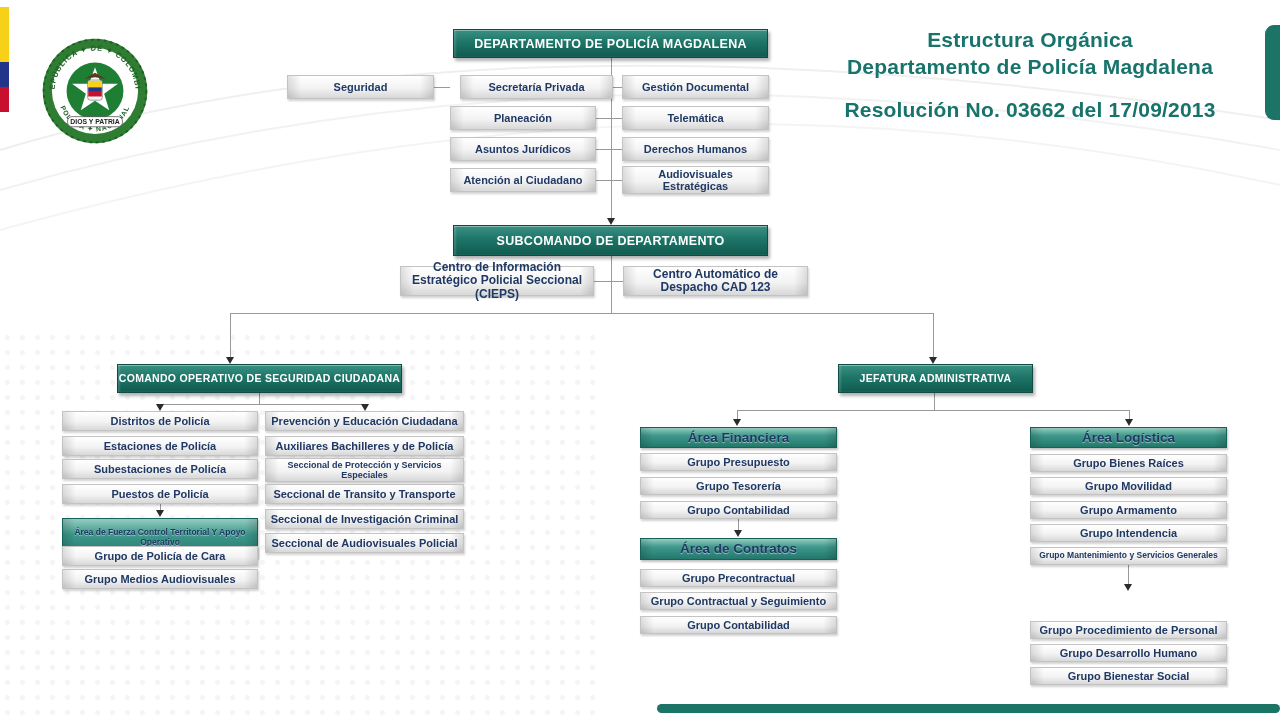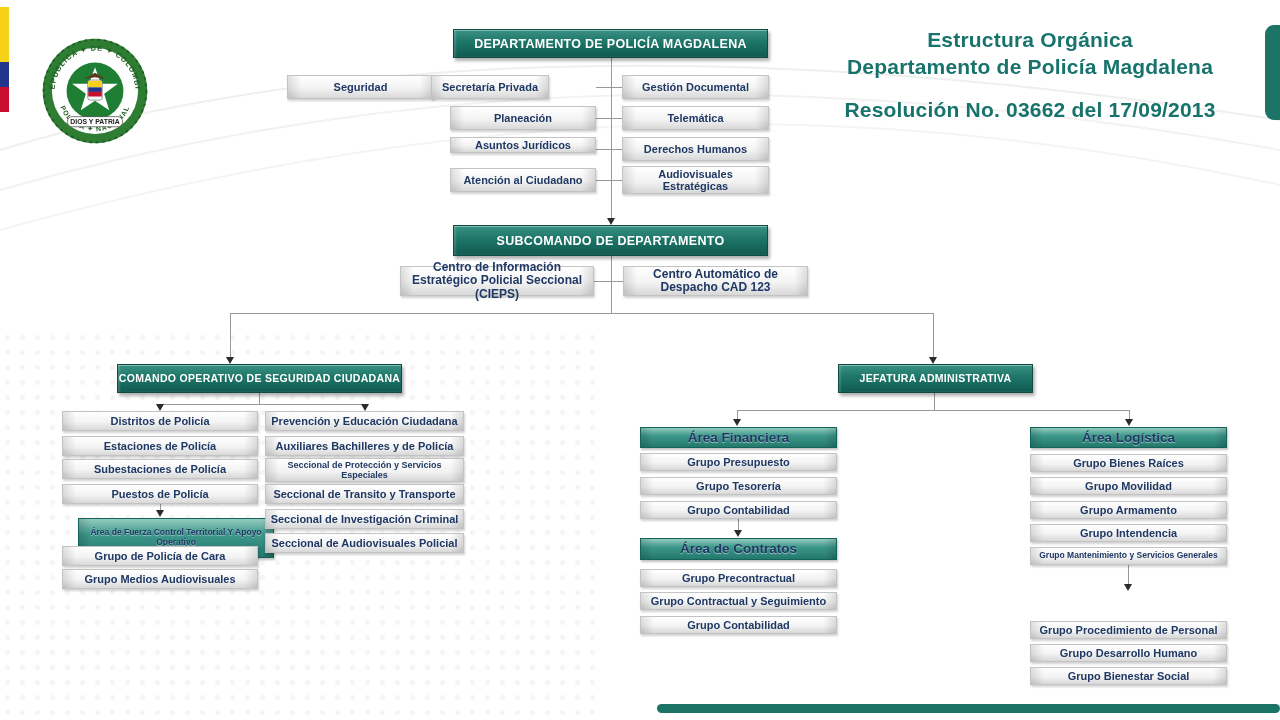--- a/index.html
+++ b/index.html
@@ -137,41 +137,41 @@
   <div class="arr" style="left:1125px;top:419px"></div>
   <div class="vline" style="left:738px;top:519px;height:12px"></div>
   <div class="arr" style="left:734px;top:530px"></div>
   <div class="vline" style="left:1128px;top:565px;height:20px"></div>
   <div class="arr" style="left:1124px;top:584px"></div>
 
   <div class="tbox" style="left:453px;top:29px;width:315px;height:29px">DEPARTAMENTO DE POLICÍA MAGDALENA</div>
 
   <div class="gbox" style="left:287px;top:75px;width:147px;height:24px">Seguridad</div>
 
-  <div class="gbox" style="left:431px;top:75px;width:118px;height:24px">Secretaría Privada</div>
+  <div class="gbox" style="left:460px;top:75px;width:153px;height:24px">Secretaría Privada</div>
   <div class="gbox" style="left:450px;top:106px;width:146px;height:24px">Planeación</div>
-  <div class="gbox" style="left:450px;top:137px;width:146px;height:16px">Asuntos Jurídicos</div>
+  <div class="gbox" style="left:450px;top:137px;width:146px;height:24px">Asuntos Jurídicos</div>
   <div class="gbox" style="left:450px;top:168px;width:146px;height:24px">Atención al Ciudadano</div>
 
   <div class="gbox" style="left:622px;top:75px;width:147px;height:24px">Gestión Documental</div>
   <div class="gbox" style="left:622px;top:106px;width:147px;height:24px">Telemática</div>
   <div class="gbox" style="left:622px;top:137px;width:147px;height:24px">Derechos Humanos</div>
   <div class="gbox" style="left:622px;top:166px;width:147px;height:28px;padding:0 14px">Audiovisuales Estratégicas</div>
 
   <div class="tbox" style="left:453px;top:225px;width:315px;height:31px">SUBCOMANDO DE DEPARTAMENTO</div>
   <div class="gbox f95" style="left:400px;top:266px;width:194px;height:30px;padding:0 8px">Centro de Información Estratégico Policial Seccional (CIEPS)</div>
   <div class="gbox f95" style="left:623px;top:266px;width:185px;height:30px;padding:0 16px">Centro Automático de Despacho CAD 123</div>
 
   <div class="tbox f105" style="left:117px;top:364px;width:285px;height:29px">COMANDO OPERATIVO DE SEGURIDAD CIUDADANA</div>
 
   <div class="gbox" style="left:62px;top:411px;width:196px;height:20px">Distritos de Policía</div>
   <div class="gbox" style="left:62px;top:436px;width:196px;height:20px">Estaciones de Policía</div>
   <div class="gbox" style="left:62px;top:459px;width:196px;height:20px">Subestaciones de Policía</div>
   <div class="gbox" style="left:62px;top:484px;width:196px;height:20px">Puestos de Policía</div>
-  <div class="abox f85" style="left:78px;top:518px;width:196px;height:40px;padding:0 1px">Área de Fuerza Control Territorial Y Apoyo Operativo</div>
+  <div class="abox f85" style="left:62px;top:518px;width:196px;height:40px;padding:0 1px">Área de Fuerza Control Territorial Y Apoyo Operativo</div>
   <div class="gbox" style="left:62px;top:546px;width:196px;height:20px">Grupo de Policía de Cara</div>
   <div class="gbox" style="left:62px;top:569px;width:196px;height:20px">Grupo Medios Audiovisuales</div>
 
   <div class="gbox" style="left:265px;top:411px;width:199px;height:20px">Prevención y Educación Ciudadana</div>
   <div class="gbox" style="left:265px;top:436px;width:199px;height:20px">Auxiliares Bachilleres y de Policía</div>
   <div class="gbox f9" style="left:265px;top:458px;width:199px;height:24px;padding:0 14px">Seccional de Protección y Servicios Especiales</div>
   <div class="gbox" style="left:265px;top:484px;width:199px;height:20px">Seccional de Transito y Transporte</div>
   <div class="gbox" style="left:265px;top:509px;width:199px;height:20px">Seccional de Investigación Criminal</div>
   <div class="gbox" style="left:265px;top:533px;width:199px;height:20px">Seccional de Audiovisuales Policial</div>
 

